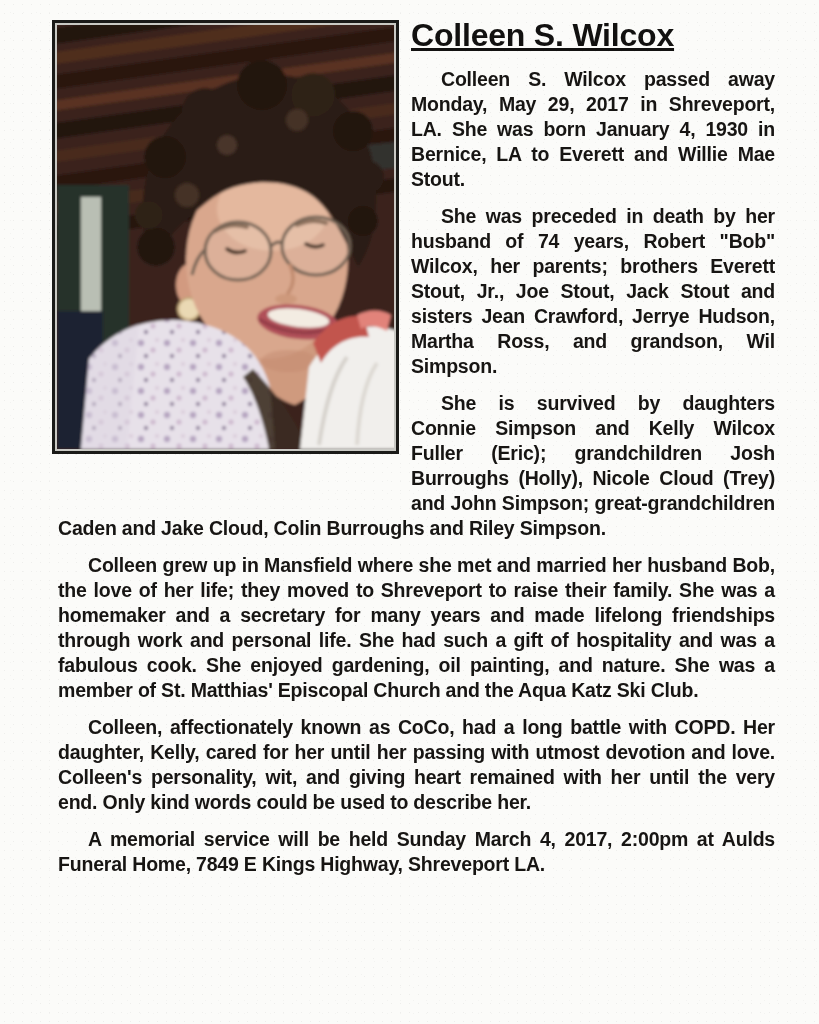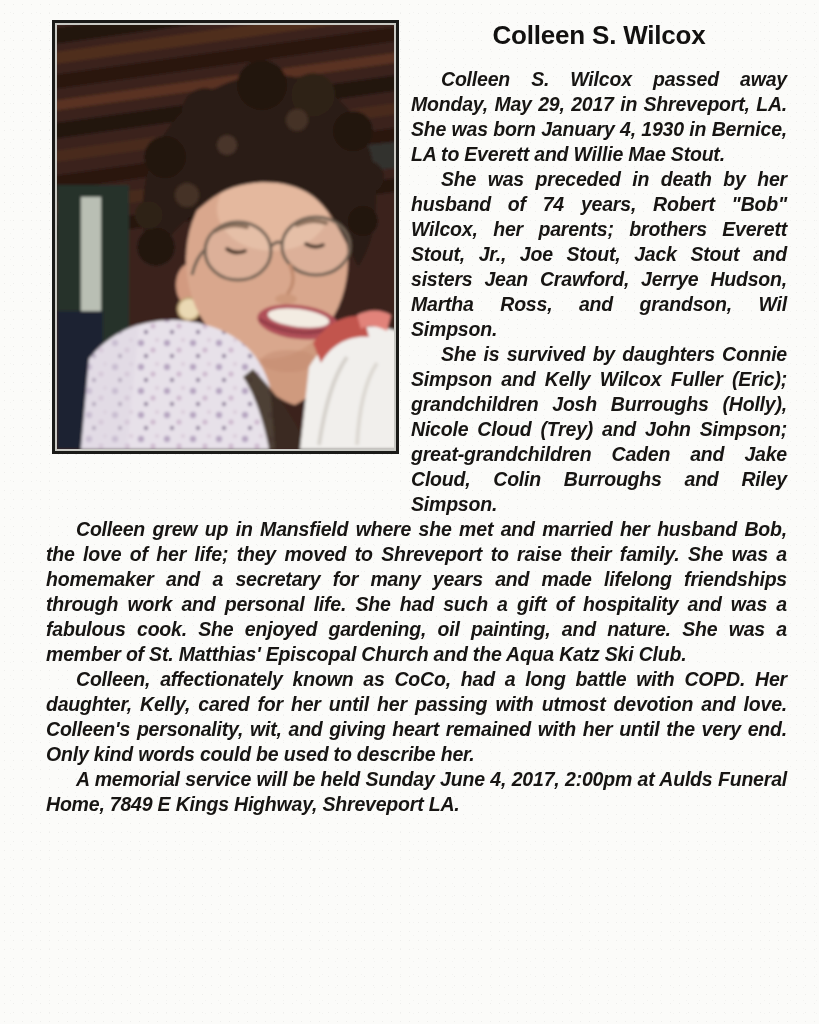--- a/index.html
+++ b/index.html
@@ -43,30 +43,30 @@
     padding: 2px;
     background: #c9c9c4;
   }
   .photo svg {
     display: block;
     width: 337px;
     height: 424px;
   }
   h1.obit-title {
     margin: 4px 0 17px 0;
-    font-size: 26px;
+    font-size: 32px;
     line-height: 30px;
     letter-spacing: -0.2px;
-    text-align: center;
+    text-align: left;
     color: #121110;
+    text-decoration: underline;
   }
   p.obit-par {
-    margin: 0;
+    margin: 12px;
     text-indent: 30px;
-    font-style: italic;
   }
 </style>
 </head>
 <body>
 
 <div class="page">
   <article class="obituary">
 
     <figure class="photo">
       <svg viewBox="0 0 337 424" xmlns="http://www.w3.org/2000/svg" preserveAspectRatio="none">
@@ -165,16 +165,16 @@
       </svg>
     </figure>
 
     <h1 class="obit-title">Colleen S. Wilcox</h1>
 
     <p class="obit-par">Colleen S. Wilcox passed away Monday, May 29, 2017 in Shreveport, LA.  She was born January 4, 1930 in Bernice, LA to Everett and Willie Mae Stout.</p>
     <p class="obit-par">She was preceded in death by her husband of 74 years, Robert "Bob" Wilcox, her parents; brothers Everett Stout, Jr., Joe Stout, Jack Stout and sisters Jean Crawford, Jerrye Hudson, Martha Ross, and grandson, Wil Simpson.</p>
     <p class="obit-par">She is survived by daughters Connie Simpson and Kelly Wilcox Fuller (Eric); grandchildren Josh Burroughs (Holly), Nicole Cloud (Trey) and John Simpson; great-grandchildren Caden and Jake Cloud, Colin Burroughs and Riley Simpson.</p>
     <p class="obit-par">Colleen grew up in Mansfield where she met and married her husband Bob, the love of her life; they moved to Shreveport to raise their family.  She was a homemaker and a secretary for many years and made lifelong friendships through work and personal life.  She had such a gift of hospitality and was a fabulous cook. She enjoyed gardening, oil painting, and nature.  She was a member of St. Matthias' Episcopal Church and the Aqua Katz Ski Club.</p>
     <p class="obit-par">Colleen, affectionately known as CoCo, had a long battle with COPD.  Her daughter, Kelly, cared for her until her passing with utmost devotion and love.  Colleen's personality, wit, and giving heart remained with her until the very end.  Only kind words could be used to describe her.</p>
-    <p class="obit-par">A memorial service will be held Sunday June 4, 2017, 2:00pm at Aulds Funeral Home, 7849 E Kings Highway, Shreveport LA.</p>
+    <p class="obit-par">A memorial service will be held Sunday March 4, 2017, 2:00pm at Aulds Funeral Home, 7849 E Kings Highway, Shreveport LA.</p>
 
   </article>
 </div>
 
 </body></html>

